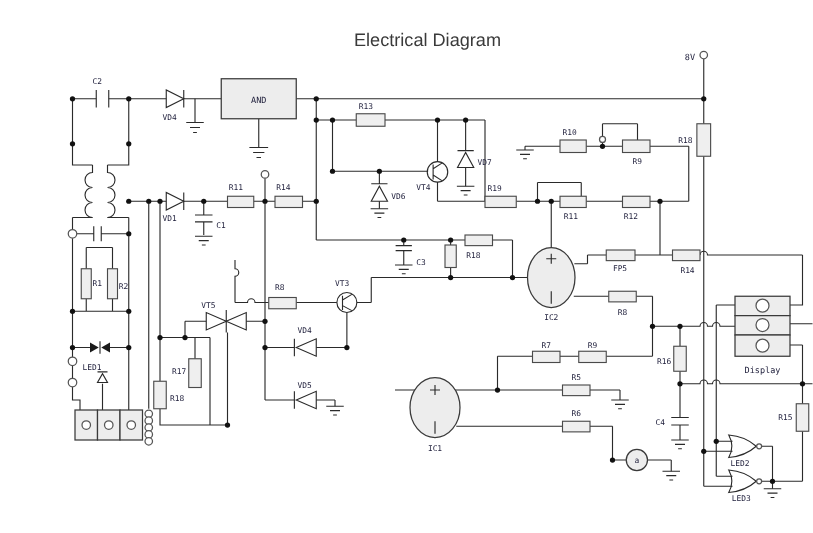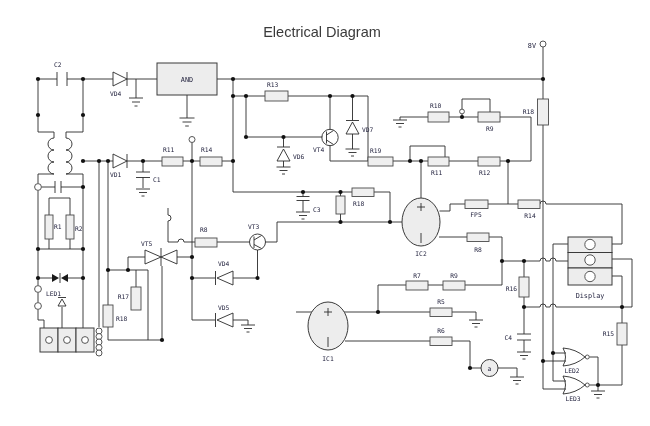--- a/index.html
+++ b/index.html
@@ -1,16 +1,16 @@
 <!DOCTYPE html>
 <html><head>
 <meta charset="utf-8">
 <style>
   html,body{margin:0;padding:0;background:#ffffff;}
-  .stage{width:574px;height:426px;background:#ffffff;position:relative;font-family:"DejaVu Sans",sans-serif;}
+  .stage{width:574px;height:426px;background:#ffffff;position:relative;font-family:"DejaVu Sans",sans-serif;margin-left:20px;}
   svg{display:block;}
   .wire{stroke:#2a2a2a;stroke-width:0.9;fill:none;}
   .comp{fill:#efefef;stroke:#4a4a4a;stroke-width:0.9;}
   .compw{fill:#ededed;stroke:#3a3a3a;stroke-width:1;}
   .sym{stroke:#2a2a2a;stroke-width:0.9;fill:none;}
   .symf{fill:#1a1a1a;stroke:none;}
   .dot{fill:#111111;stroke:none;}
   .term{fill:#ffffff;stroke:#555555;stroke-width:1;}
   .lbl{font-family:"DejaVu Sans Mono",monospace;font-size:6.3px;fill:#23233f;}
   .lbl-md{font-family:"DejaVu Sans Mono",monospace;font-size:6.8px;fill:#23233f;}

